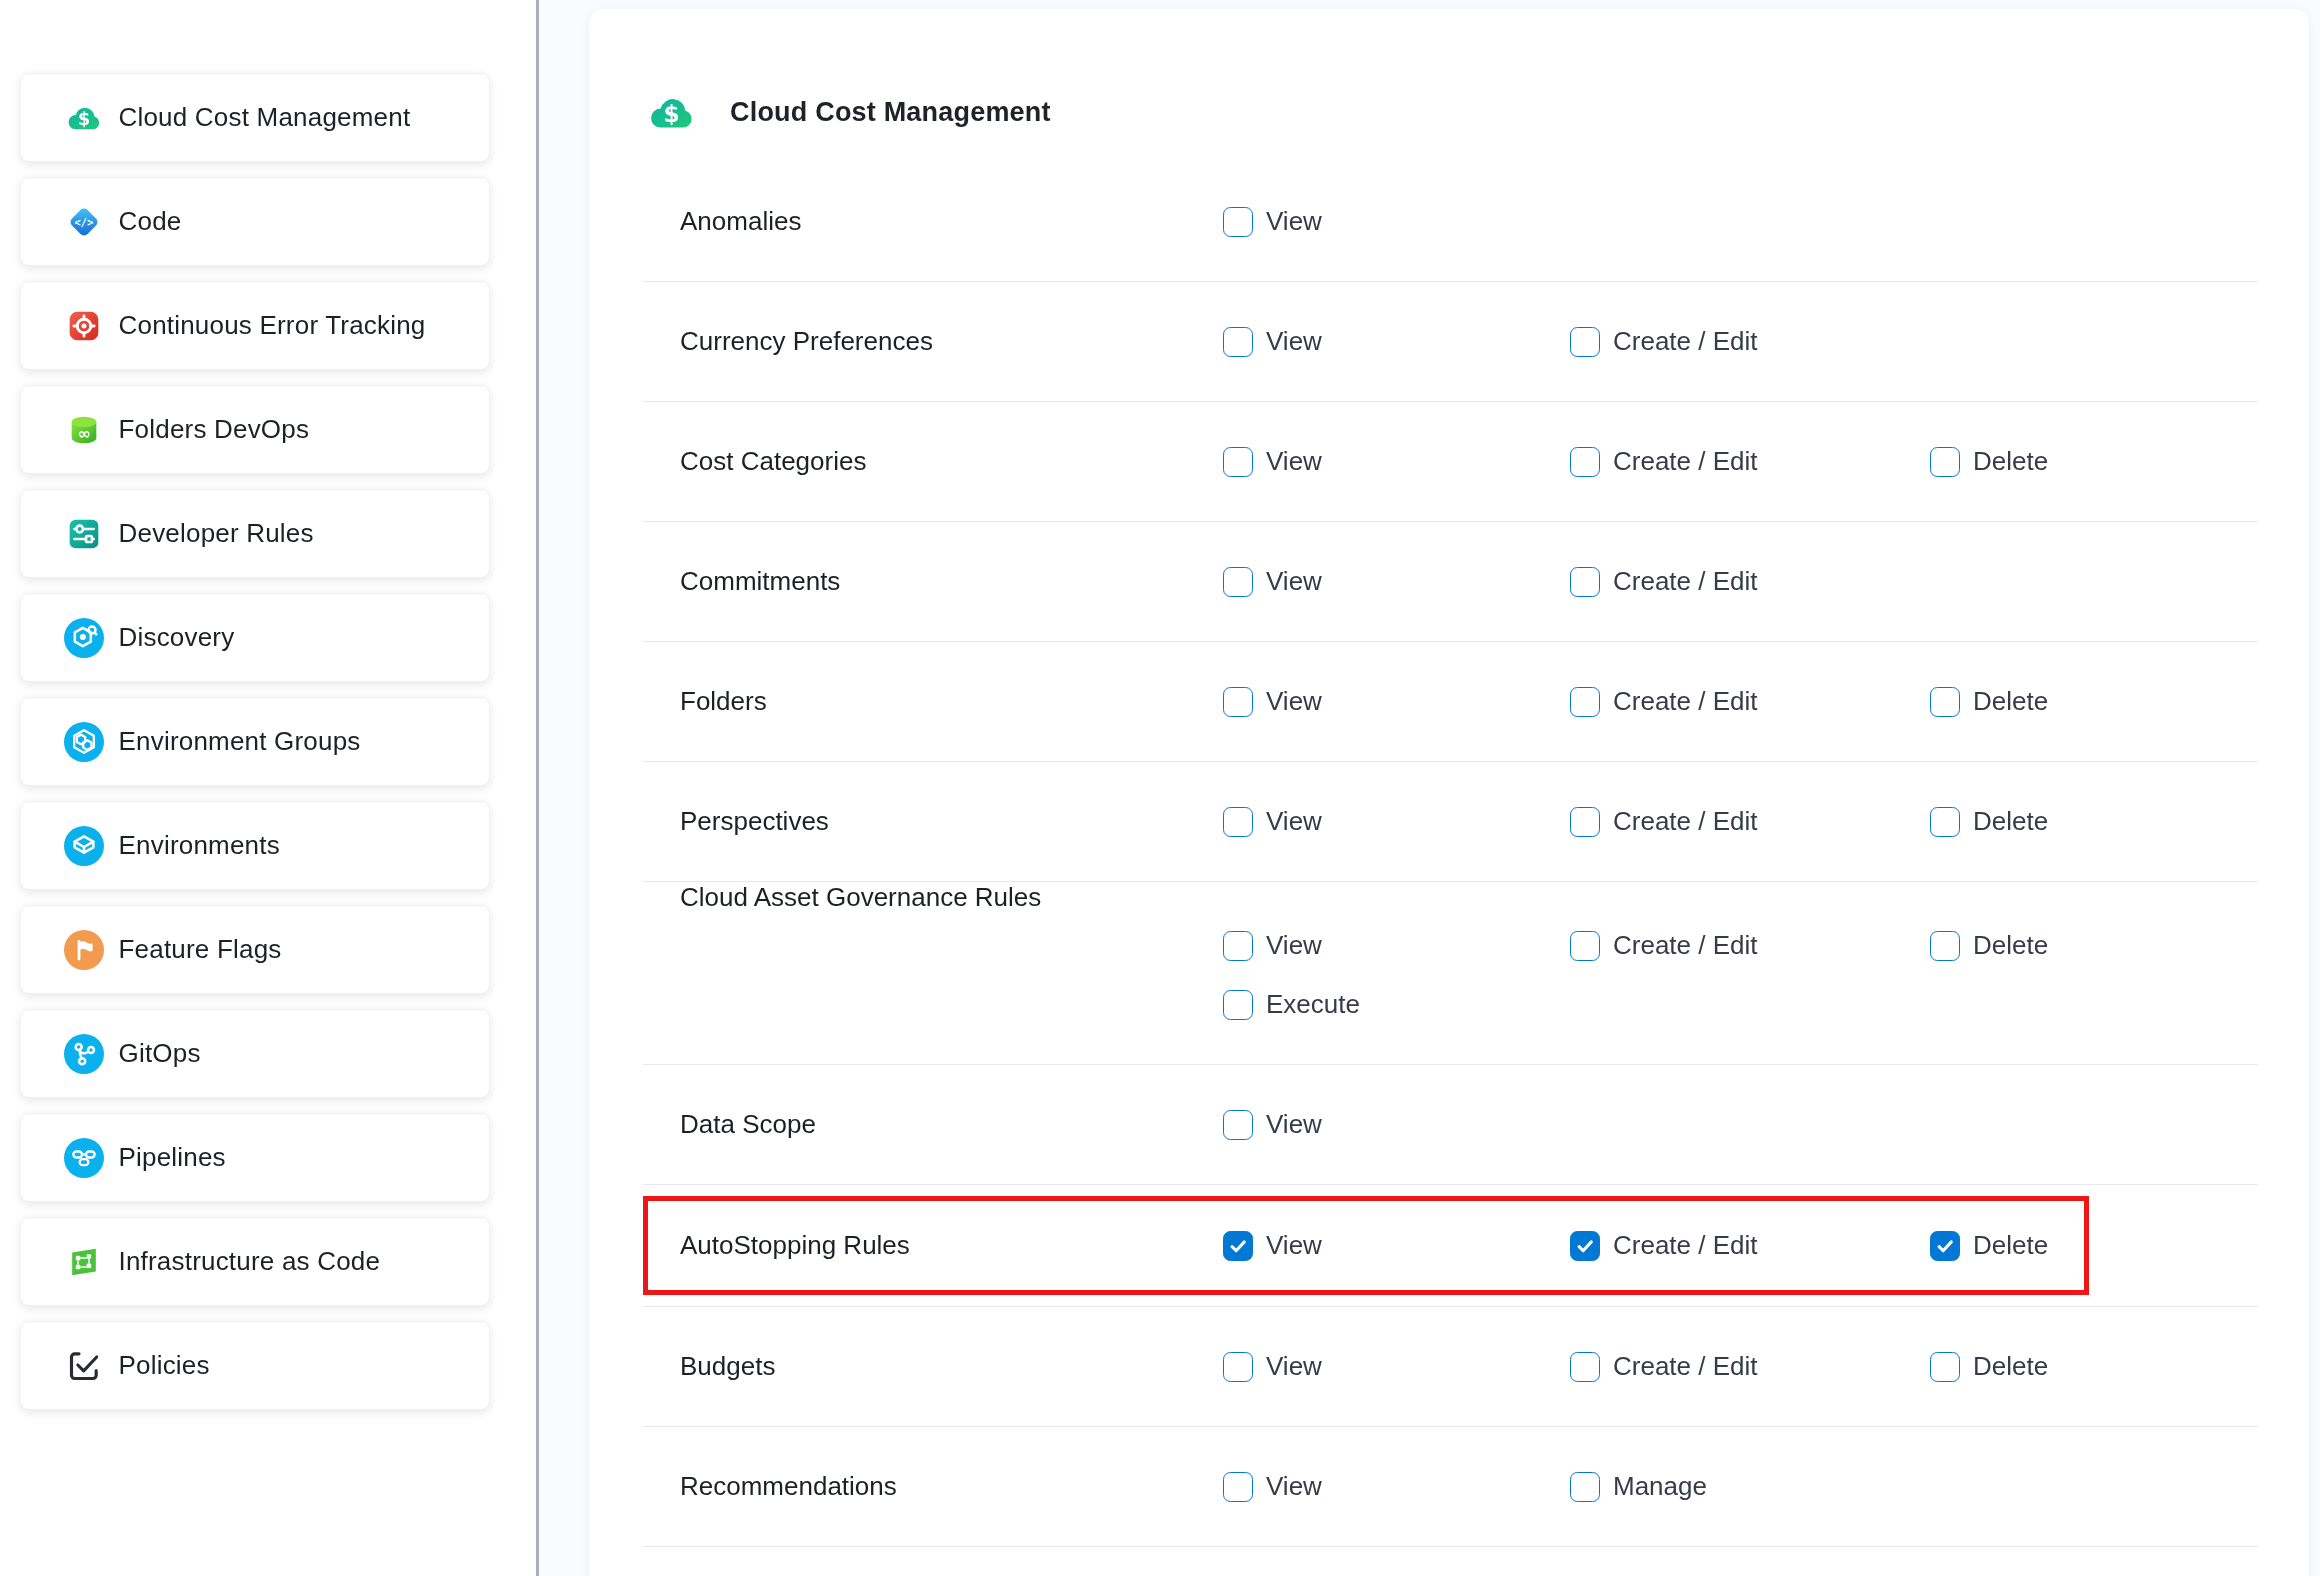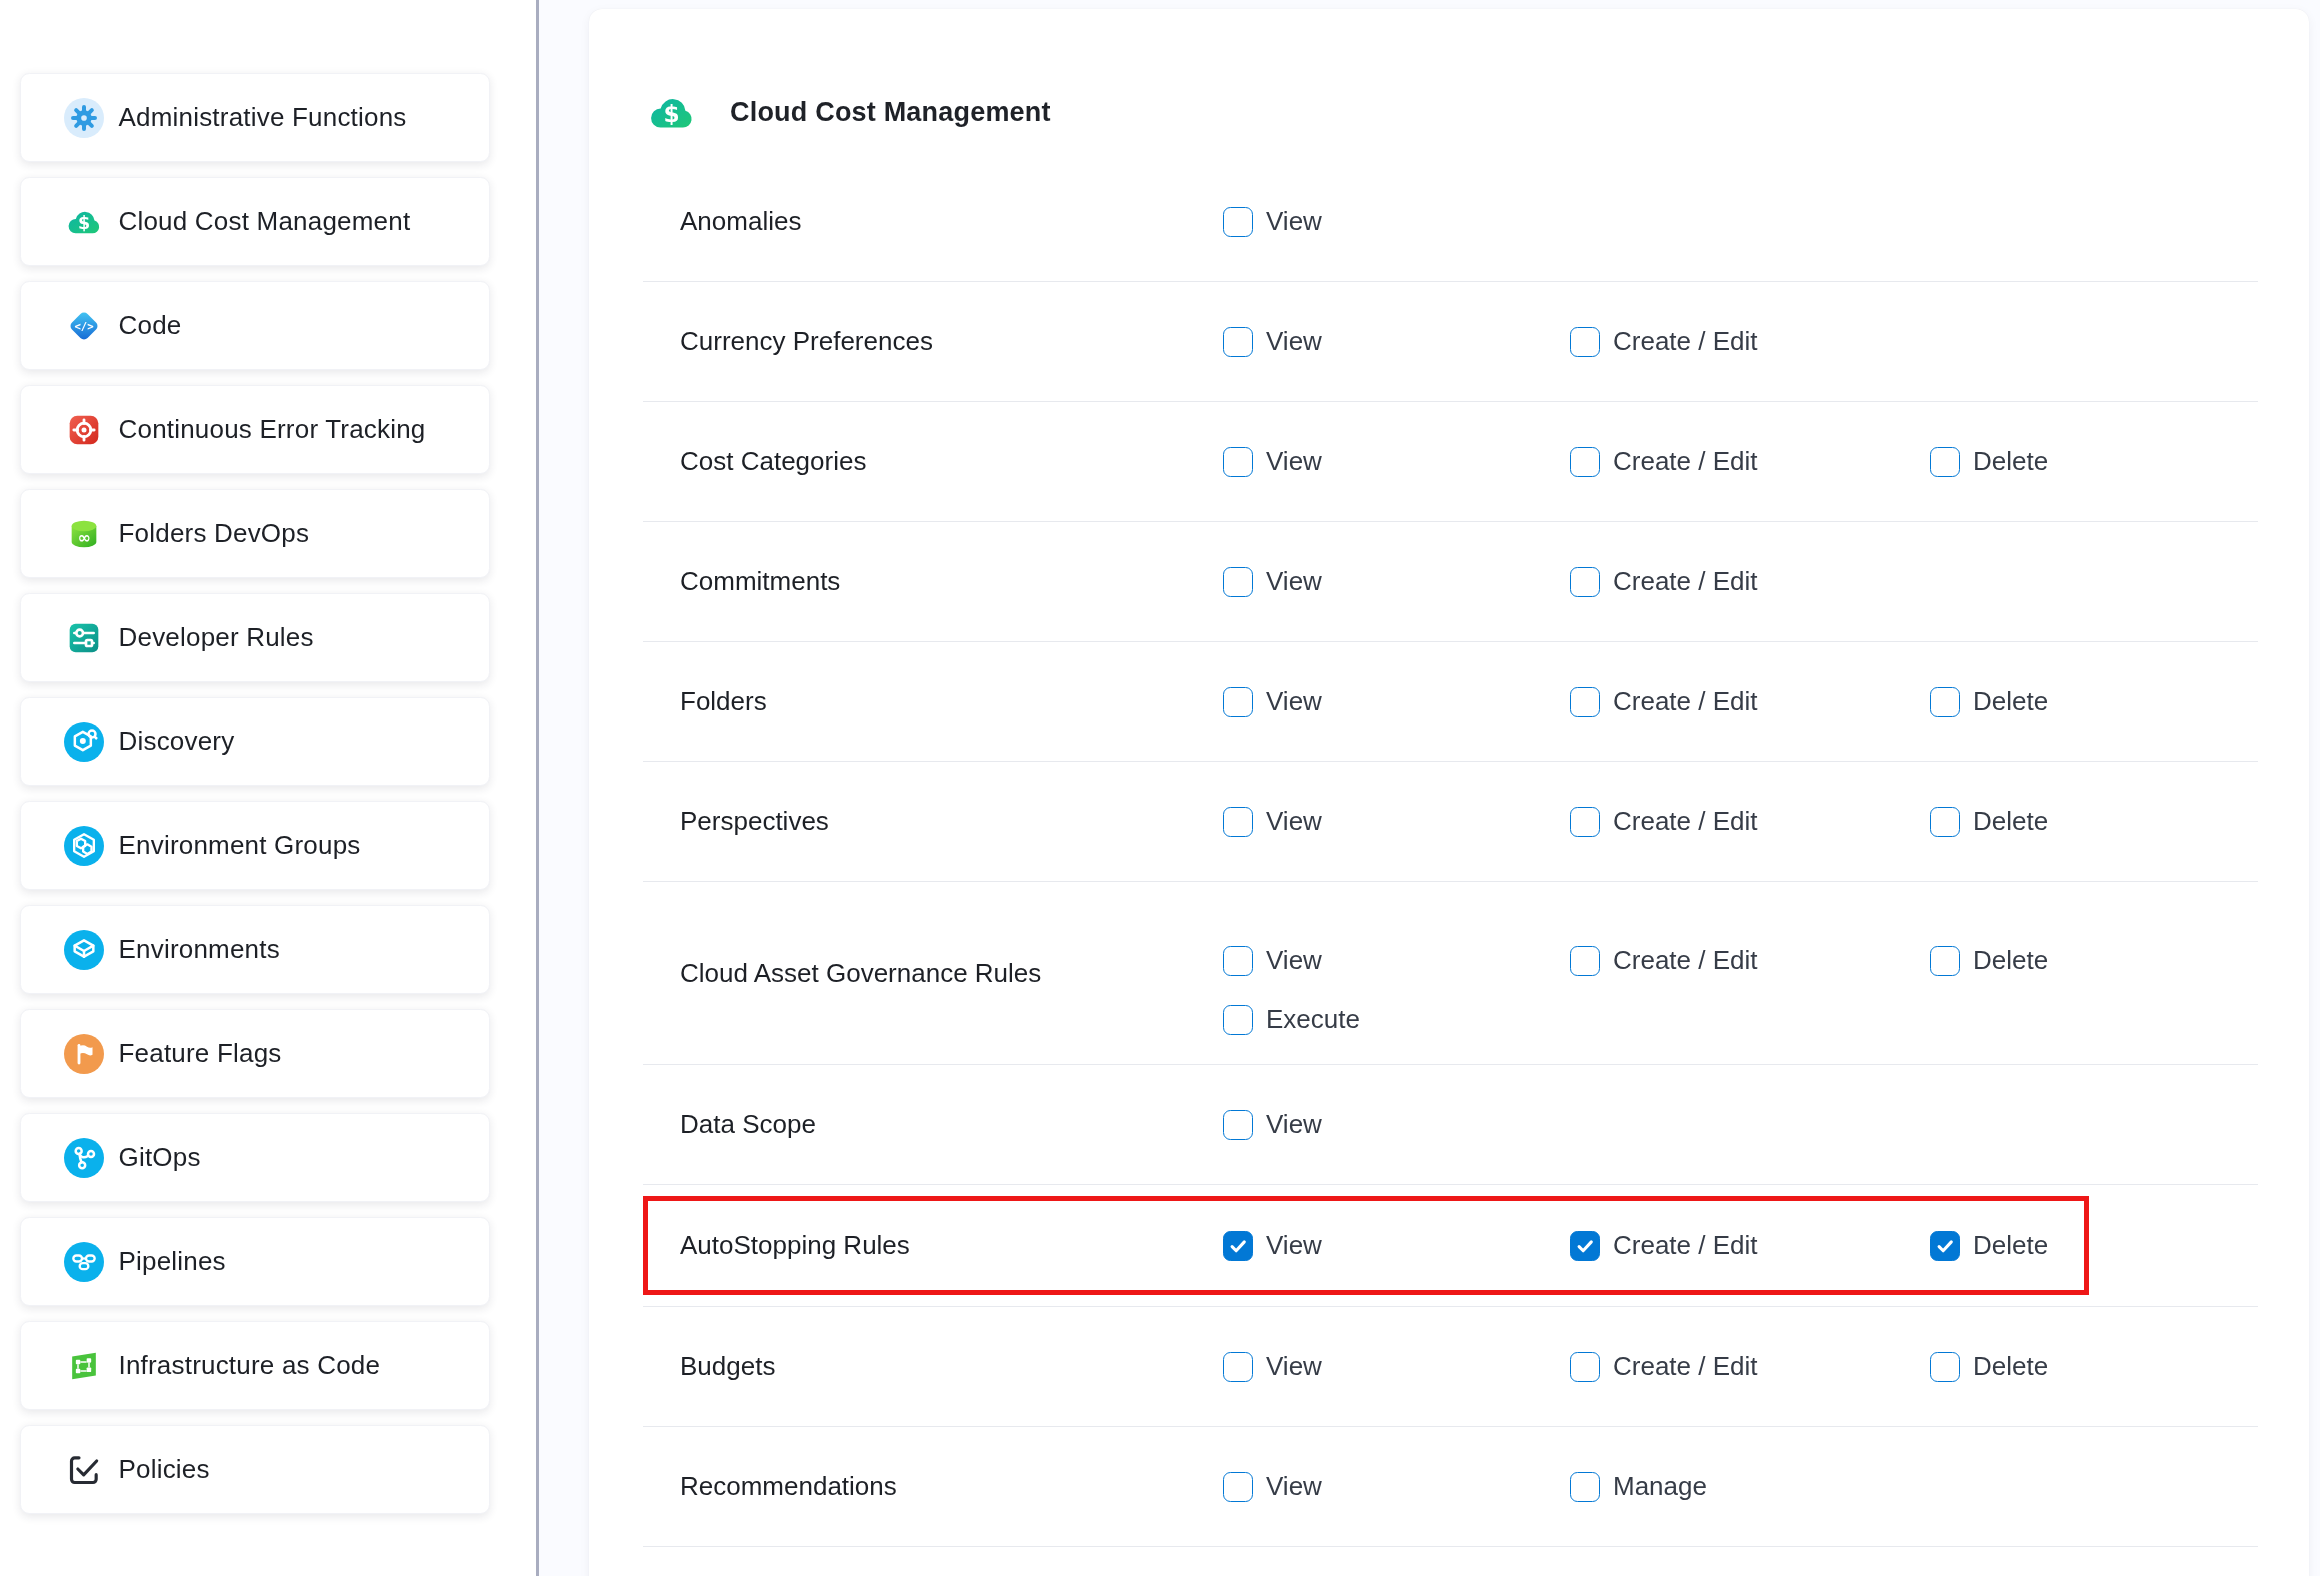--- a/index.html
+++ b/index.html
@@ -37,21 +37,21 @@
     height:153px;box-sizing:border-box;
     padding:54px 0 0 56px;display:flex;align-items:center;gap:32px;
   }
   .panel-header .h-icon svg{width:53px;height:53px;display:block}
   .h-title{font-size:27px;font-weight:bold;color:#1f2228;letter-spacing:0.2px}
   .rows{margin:0 51px 12px 54px}
   .perm-row{
     height:120px;box-sizing:border-box;border-bottom:1.9px solid #e7e9ee;
     display:flex;align-items:center;position:relative;
   }
-  .perm-row.multi{height:183px;align-items:center}
+  .perm-row.multi{height:183px;align-items:flex-start}
   .perm-row.highlighted{height:122px}
   .row-label{
     width:580px;flex:none;padding-left:37px;box-sizing:border-box;
     font-size:26px;color:#1d2026;
   }
   .perm-row.multi .row-label{display:flex;align-items:center}
   .lines{display:flex;flex-direction:column;padding-top:34px;box-sizing:border-box}
   .cb-line{height:59px;display:flex;align-items:center}
   .cells{display:flex;align-items:center}
   .cell{display:flex;align-items:center;gap:13px;box-sizing:border-box}
@@ -67,32 +67,20 @@
   .cb-label{font-size:26px;color:#363c47;white-space:nowrap}
   .hl-box{
     position:absolute;left:0;top:11px;width:1446px;height:99px;
     box-sizing:border-box;border:5.6px solid var(--hl,#ee1717);pointer-events:none;
   }
 </style>
 </head>
 <body>
 
 <nav class="sidebar" id="sidebar">
-    <div class="module-card">
-      <span class="icon-wrap" style="background: rgb(217, 236, 252);">
-        <svg viewBox="0 0 24 24" xmlns="http://www.w3.org/2000/svg">
-          <g stroke="#2f9be2" stroke-width="2.4" stroke-linecap="round">
-            <path d="M12 5.4v13.2 M5.4 12h13.2 M7.3 7.3l9.4 9.4 M16.7 7.3l-9.4 9.4"></path>
-          </g>
-          <circle cx="12" cy="12" r="4.6" fill="#2f9be2"></circle>
-          <circle cx="12" cy="12" r="1.7" fill="#d9ecfc"></circle>
-        </svg>
-      </span>
-      <span class="module-label">Administrative Functions</span>
-    </div>
     <div class="module-card">
       <span class="icon-wrap">
         <svg viewBox="0 0 24 24" xmlns="http://www.w3.org/2000/svg">
           <defs>
             <linearGradient id="gs2" x1="0" y1="0" x2="1" y2="1">
               <stop offset="0" stop-color="#0eb5a6"></stop>
               <stop offset="1" stop-color="#1fc877"></stop>
             </linearGradient>
           </defs>
           <path fill="url(#gs2)" d="M7 18.8 h10.2 a3.9 3.9 0 0 0 1.1 -7.64 a5.7 5.7 0 0 0 -11.2 -0.96 A4.3 4.3 0 0 0 7 18.8 Z"></path>

